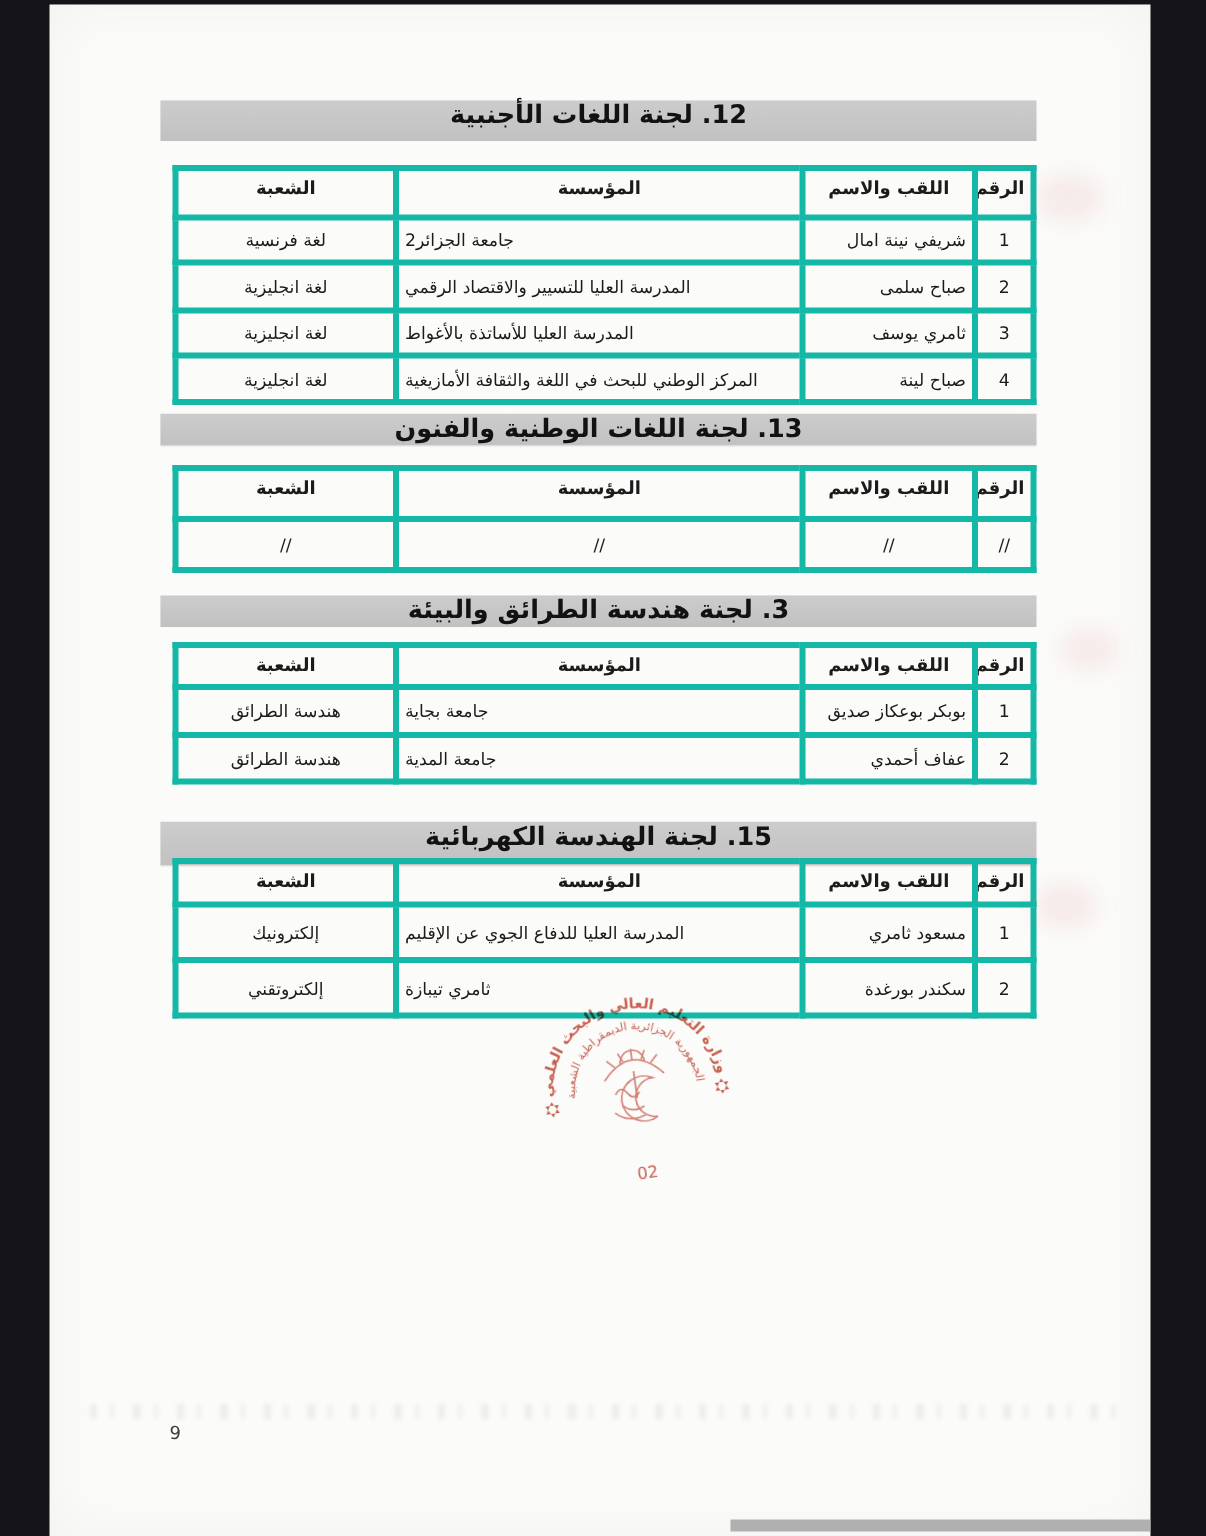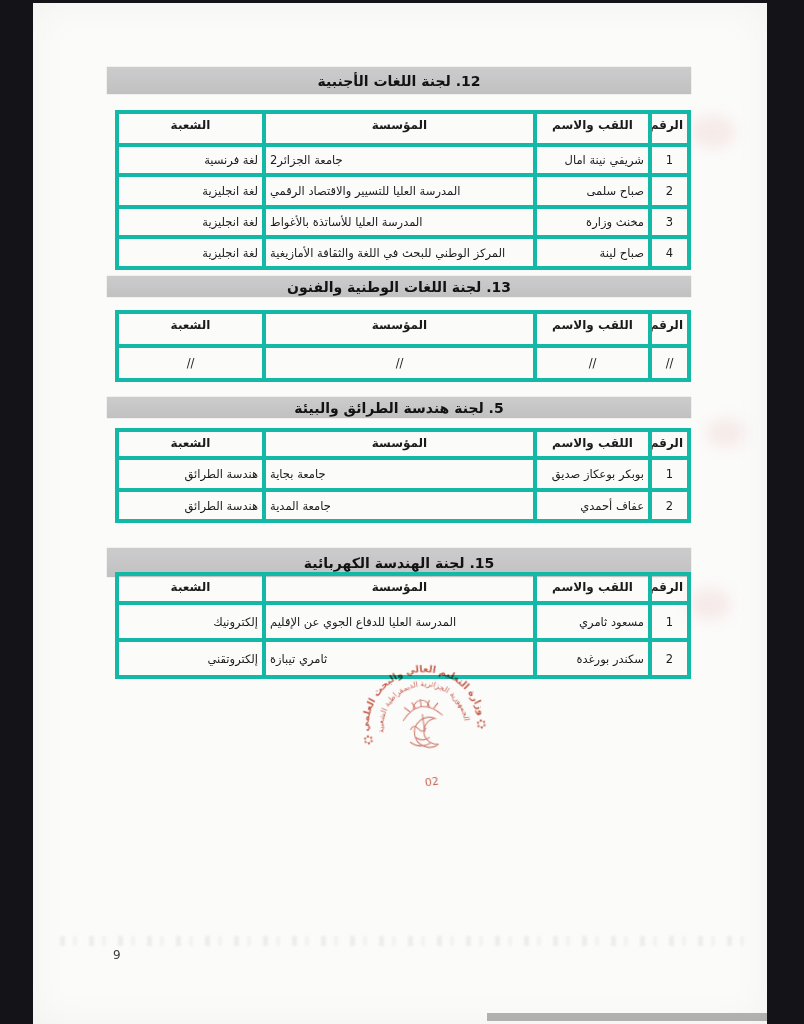--- a/index.html
+++ b/index.html
@@ -1,31 +1,31 @@
 <!DOCTYPE html>
 <html lang="ar"><head>
 <meta charset="utf-8">
 <style>
   html,body{margin:0;padding:0;background:#141418;font-family:"DejaVu Sans",sans-serif;}
   #page{position:relative;width:804px;height:1024px;overflow:hidden;background:#141418;}
   .paper{position:absolute;left:33px;top:3px;width:734px;height:1021px;background:#fbfbfa;box-shadow:inset 0 0 40px rgba(0,0,0,0.04);}
   
-  .band{position:absolute;left:107px;width:584px;background:linear-gradient(180deg,#cccccc,#c1c1c1);display:flex;align-items:center;justify-content:center;direction:rtl;font-weight:bold;font-size:14px;color:#121212;letter-spacing:.2px;box-shadow:0 0 1px rgba(0,0,0,.25);}
+  .band{position:absolute;left:107px;width:584px;background:linear-gradient(180deg,#cccccc,#c1c1c1);display:flex;align-items:flex-start;justify-content:center;direction:rtl;font-weight:bold;font-size:17px;color:#121212;letter-spacing:.2px;box-shadow:0 0 1px rgba(0,0,0,.25);}
   .band-12{top:67px;height:27px;}
   .band-13{top:276px;height:21px;}
   .band-14{top:397px;height:21px;}
   .band-15{top:548px;height:29px;}
   
   .tbl{position:absolute;left:115px;width:572px;border-collapse:collapse;direction:rtl;table-layout:fixed;font-size:11.5px;color:#1b1b1b;background:transparent;}
   .tbl th,.tbl td{border:4px solid #14b8a6;padding:0 4px;vertical-align:middle;overflow:hidden;white-space:nowrap;}
   .tbl th{font-weight:bold;font-size:12px;text-align:center;vertical-align:top;padding-top:4px;}
   .c-num{text-align:center;}
   .c-name{text-align:right;padding-right:6px;}
   .c-institution{text-align:left;padding-right:8px;}
-  .c-branch{text-align:right;}
+  .c-branch{text-align:center;}
   .tbl-12{top:110px;}  .tbl-13{top:310px;}  .tbl-14{top:428px;}  .tbl-15{top:572px;}
   .tbl-12 thead tr{height:33px;} .tbl-12 tbody tr{height:30px;}
   .tbl-12 tbody tr:nth-child(2){height:32px;} .tbl-12 tbody tr:nth-child(4){height:31px;}
   .tbl-13 thead tr{height:34px;} .tbl-13 tbody tr{height:34px;}
   .tbl-13 tbody td{text-align:center;}
   .tbl-14 thead tr{height:28px;} .tbl-14 tbody tr{height:32px;} .tbl-14 tbody tr:nth-child(2){height:31px;}
   .tbl-15 thead tr{height:29px;} .tbl-15 tbody tr{height:37px;}
   
   .stamp{position:absolute;left:352px;top:654px;width:144px;height:144px;transform:rotate(-8deg);mix-blend-mode:multiply;opacity:.9;filter:blur(.35px);}
   
@@ -70,21 +70,21 @@
           <td class="c-branch">لغة فرنسية</td>
         </tr>
         <tr>
           <td class="c-num">2</td>
           <td class="c-name">صباح سلمى</td>
           <td class="c-institution">المدرسة العليا للتسيير والاقتصاد الرقمي</td>
           <td class="c-branch">لغة انجليزية</td>
         </tr>
         <tr>
           <td class="c-num">3</td>
-          <td class="c-name">مخنث وزارة</td>
+          <td class="c-name">ثامري يوسف</td>
           <td class="c-institution">المدرسة العليا للأساتذة بالأغواط</td>
           <td class="c-branch">لغة انجليزية</td>
         </tr>
         <tr>
           <td class="c-num">4</td>
           <td class="c-name">صباح لينة</td>
           <td class="c-institution">المركز الوطني للبحث في اللغة والثقافة الأمازيغية</td>
           <td class="c-branch">لغة انجليزية</td>
         </tr>
       </tbody>
@@ -112,21 +112,21 @@
         <tr>
           <td class="c-num">//</td>
           <td class="c-name">//</td>
           <td class="c-institution">//</td>
           <td class="c-branch">//</td>
         </tr>
       </tbody>
   </table>
 
   <div class="band band-14">
-    <span>5. لجنة هندسة الطرائق والبيئة</span>
+    <span>3. لجنة هندسة الطرائق والبيئة</span>
   </div>
   <table class="tbl tbl-14">
     <colgroup>
         <col style="width:39px">
         <col style="width:115px">
         <col style="width:271px">
         <col style="width:147px">
       </colgroup>
     <thead>
       <tr>

